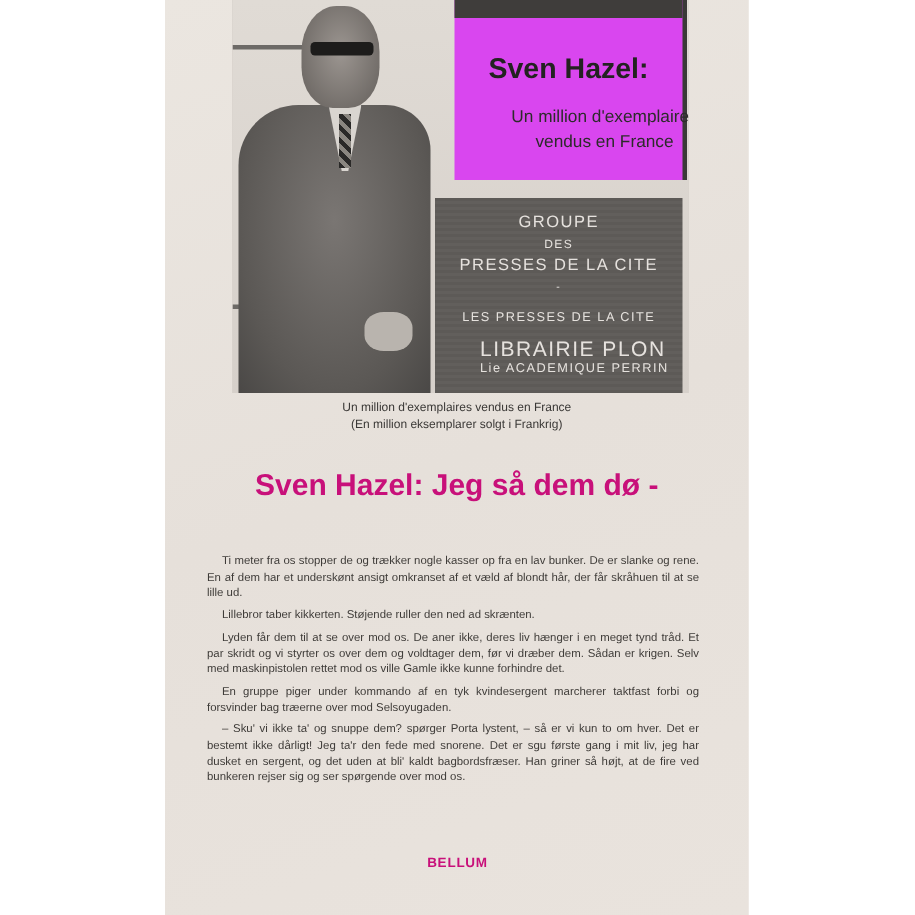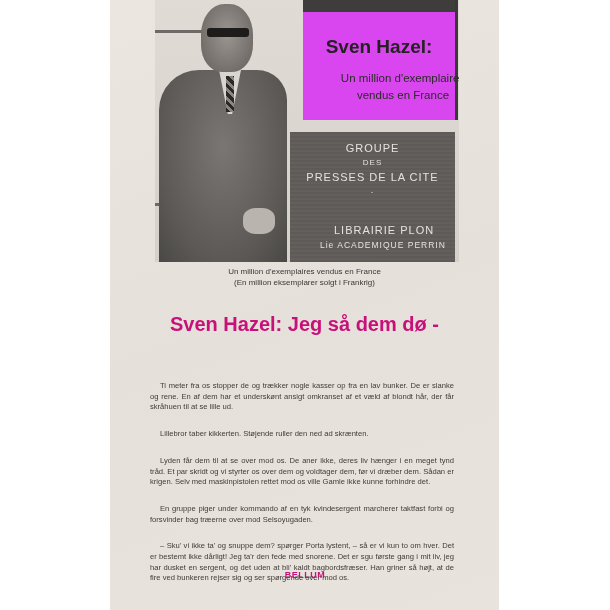--- a/index.html
+++ b/index.html
@@ -40,21 +40,21 @@
   .sign-title { position: absolute; left: 0; top: 36px; width: 152px; text-align: center; font-weight: bold; font-size: 19px; color: #232221; }
   .sign-sub { position: absolute; left: 0; width: 152px; text-align: center; font-size: 11.5px; color: #2c2b2a; padding-left: 24px; }
   .sign-bottom {
     position: absolute; left: 135px; top: 132px; width: 165px; height: 130px;
     background: repeating-linear-gradient(0deg, #5d5a57 0 2px, #625f5c 2px 4px);
   }
   .sb-line { position: absolute; left: 0; width: 165px; text-align: center; color: #e6e2de; font-size: 10px; letter-spacing: 1px; }
   .caption { position: absolute; left: 0; width: 389px; text-align: center; font-size: 8px; color: #3a3836; }
   .headline { position: absolute; left: 0; top: 313px; width: 389px; text-align: center; font-size: 20px; font-weight: bold; color: #c8107a; }
   .body-text { position: absolute; left: 24px; top: 365px; width: 336px; font-size: 7.6px; line-height: 10.7px; color: #3e3b38; text-align: justify; }
-  .body-text p { margin: 16px; text-indent: 10px; }
+  .body-text p { margin: 4px; text-indent: 10px; }
   .publisher { position: absolute; left: 0; top: 570px; width: 390px; text-align: center; font-size: 9px; font-weight: bold; color: #c8107a; letter-spacing: 0.5px; }
 </style>
 </head>
 <body>
 
 <div class="cover">
   <div class="photo">
     <div class="wall"></div>
     <div class="rail" style="top:30px;"></div>
     <div class="rail" style="top:203px;"></div>
@@ -70,21 +70,22 @@
       <div class="sign-title">Sven Hazel:</div>
       <div class="sign-sub" style="top:72px;">Un million d'exemplaires</div>
       <div class="sign-sub" style="top:89px;">vendus en France</div>
     </div>
 
     <div class="sign-bottom">
       <div class="sb-line" style="top:10px;font-size:11px;">GROUPE</div>
       <div class="sb-line" style="top:26px;font-size:8px;">DES</div>
       <div class="sb-line" style="top:39px;font-size:11px;">PRESSES DE LA CITE</div>
       <div class="sb-line" style="top:56px;font-size:7px;">-</div>
-      <div class="sb-line" style="top:92px;font-size:11px;text-align:left;padding-left:44px;width:135px;">LIBRAIRIE PLON</div>
+      <div class="sb-line" style="top:74px;font-size:8.5px;">LES PRESSES DE LA CITE</div>
+      <div class="sb-line" style="top:92px;font-size:14px;text-align:left;padding-left:30px;width:135px;">LIBRAIRIE PLON</div>
       <div class="sb-line" style="top:108px;font-size:8.5px;text-align:left;padding-left:30px;width:135px;">Lie ACADEMIQUE PERRIN</div>
     </div>
   </div>
 
   <div class="caption" style="top:267px;">Un million d'exemplaires vendus en France</div>
   <div class="caption" style="top:278px;">(En million eksemplarer solgt i Frankrig)</div>
 
   <div class="headline">Sven Hazel: Jeg så dem dø -</div>
 
   <div class="body-text">

